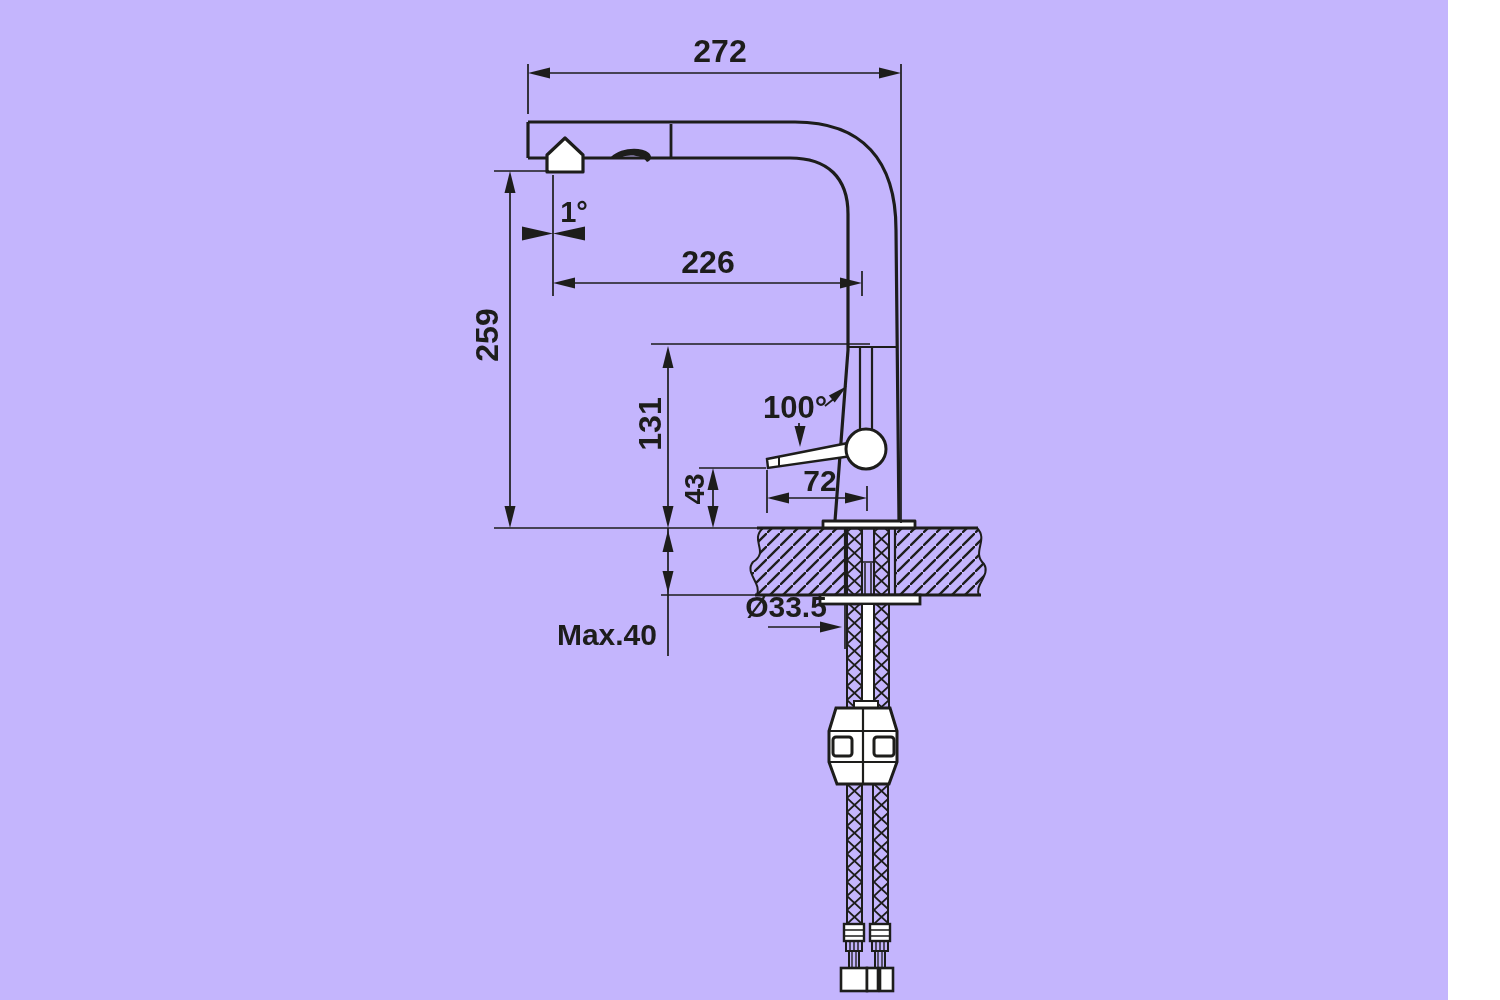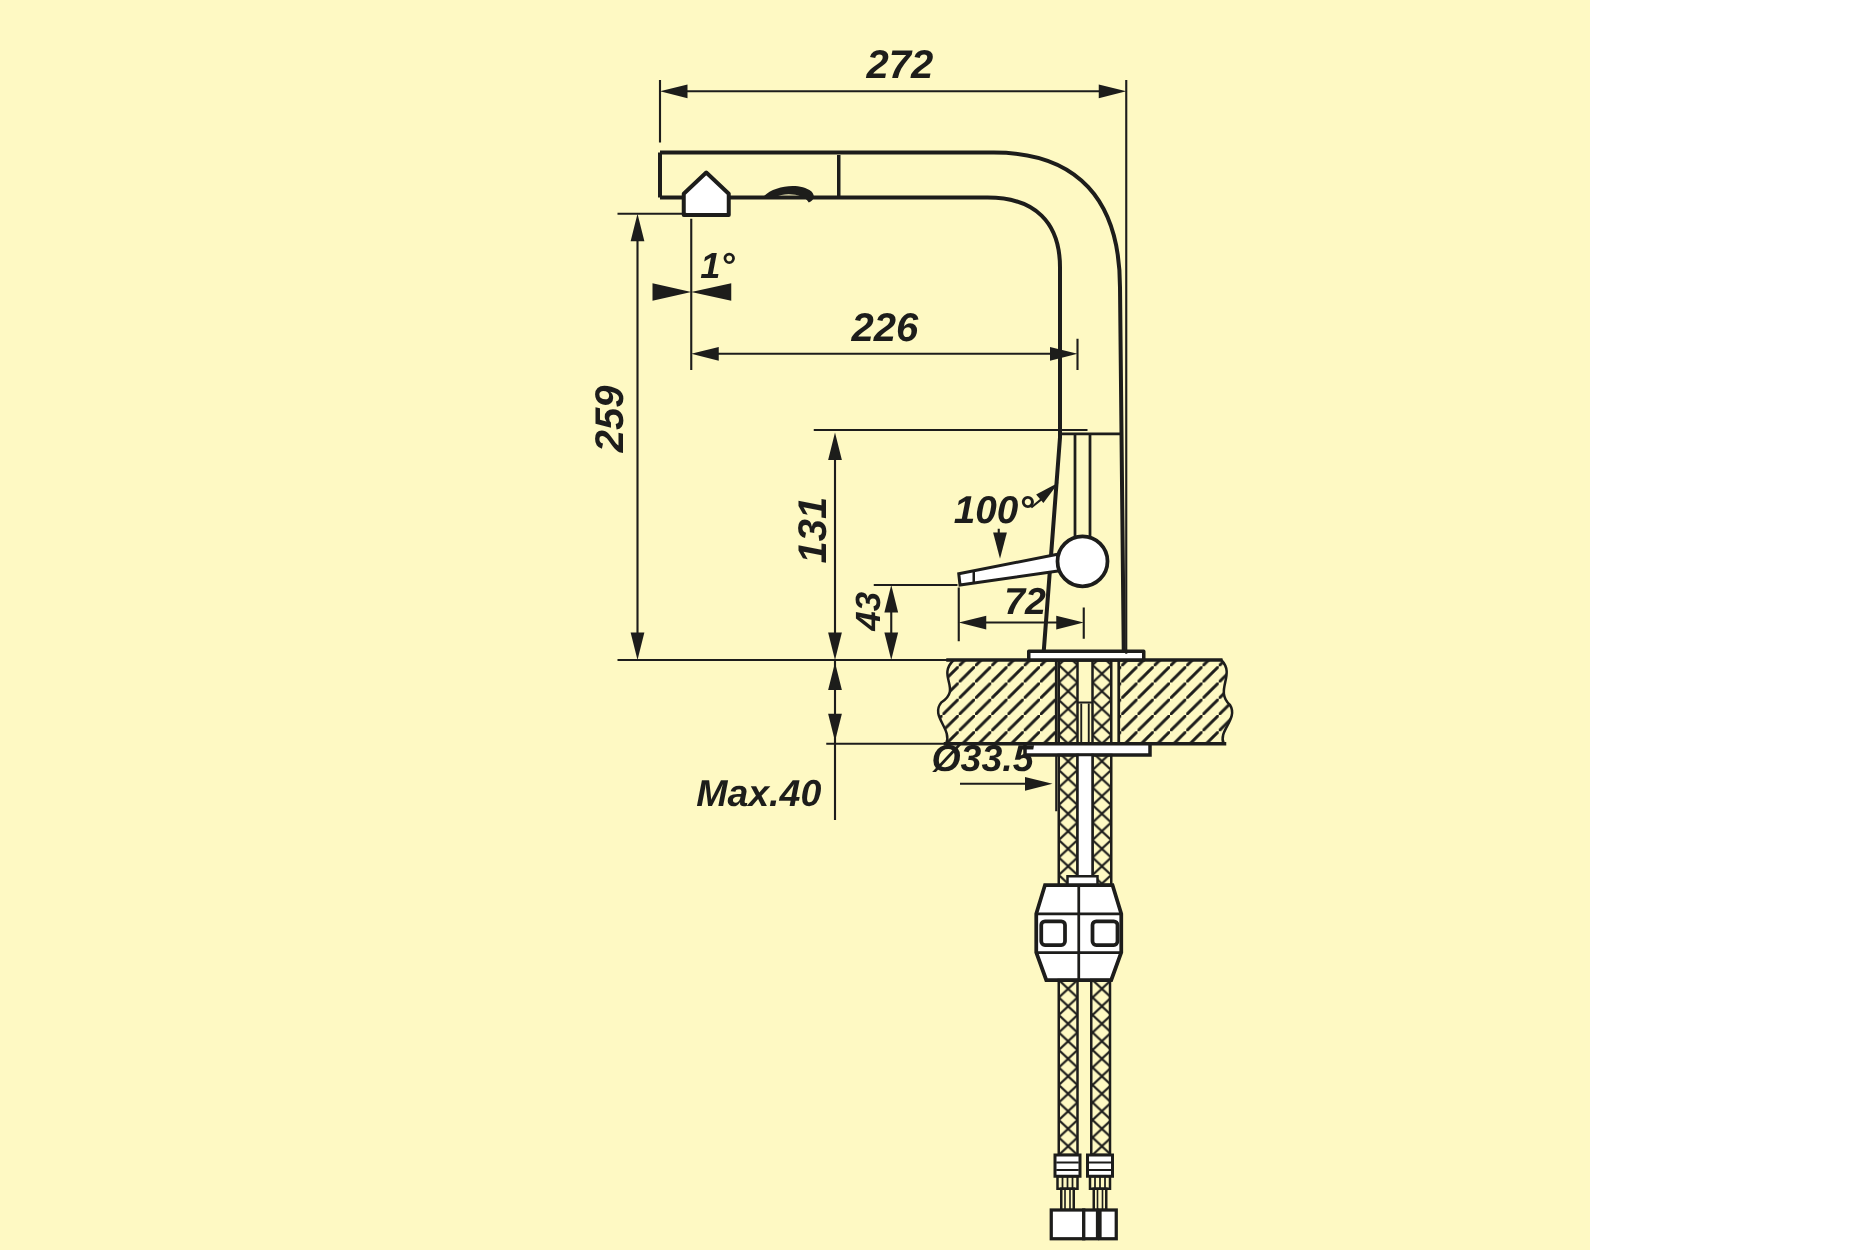--- a/index.html
+++ b/index.html
@@ -1,17 +1,17 @@
 <!DOCTYPE html>
 <html><head>
 <meta charset="utf-8">
 <style>
   html,body{margin:0;padding:0;background:#ffffff;}
-  .canvas{position:relative;width:1272px;height:1000px;background:#fef9c3;overflow:hidden;
-          font-family:"Liberation Sans", sans-serif;font-style:italic;}
+  .canvas{position:relative;width:1448px;height:1000px;background:#c4b5fd;overflow:hidden;
+          font-family:"Liberation Sans", sans-serif;}
   svg{position:absolute;left:0;top:0;}
   text{font-family:"Liberation Sans", sans-serif;font-weight:bold;fill:#1d1d1b;}
 </style>
 </head>
 <body>
 
 <div class="canvas">
 <svg width="1500" height="1000" viewBox="0 0 1500 1000">
   <defs>
     <pattern id="hatch" width="13" height="13" patternUnits="userSpaceOnUse">

